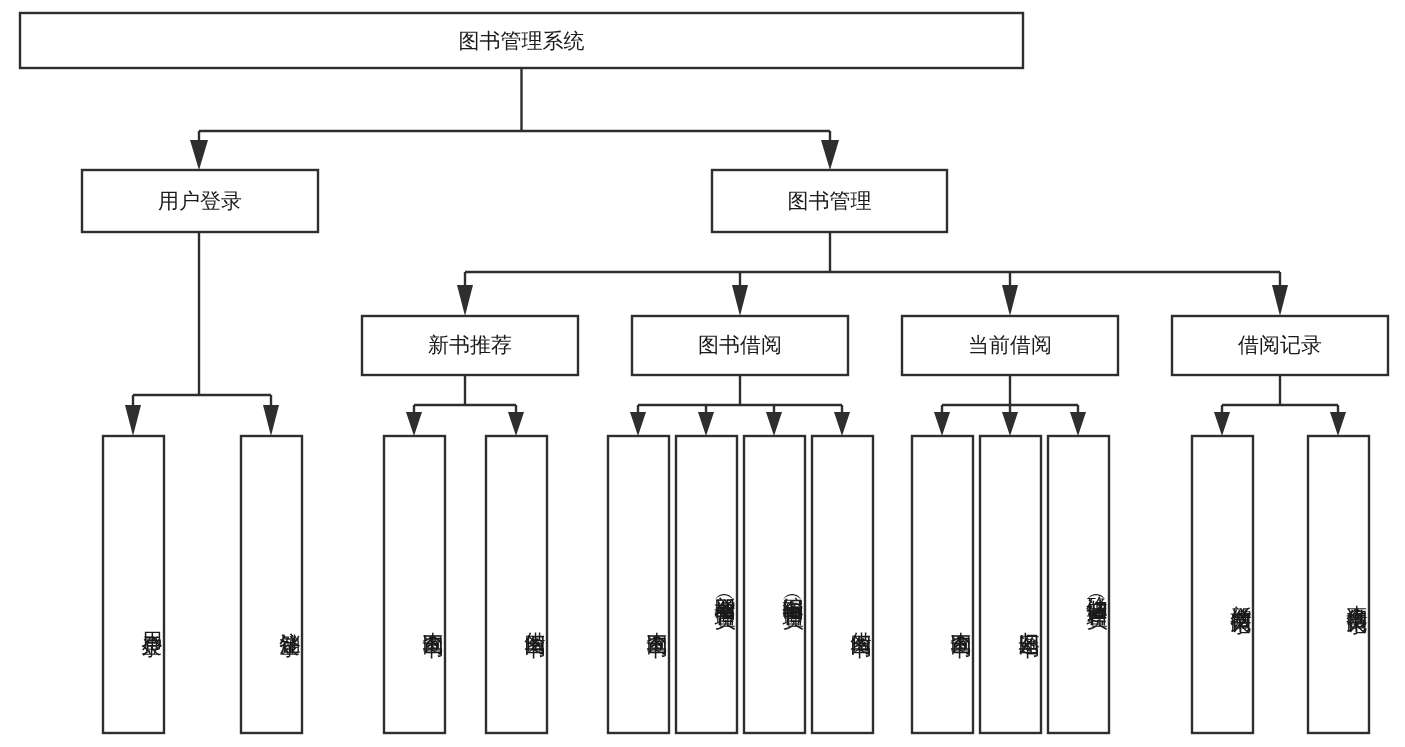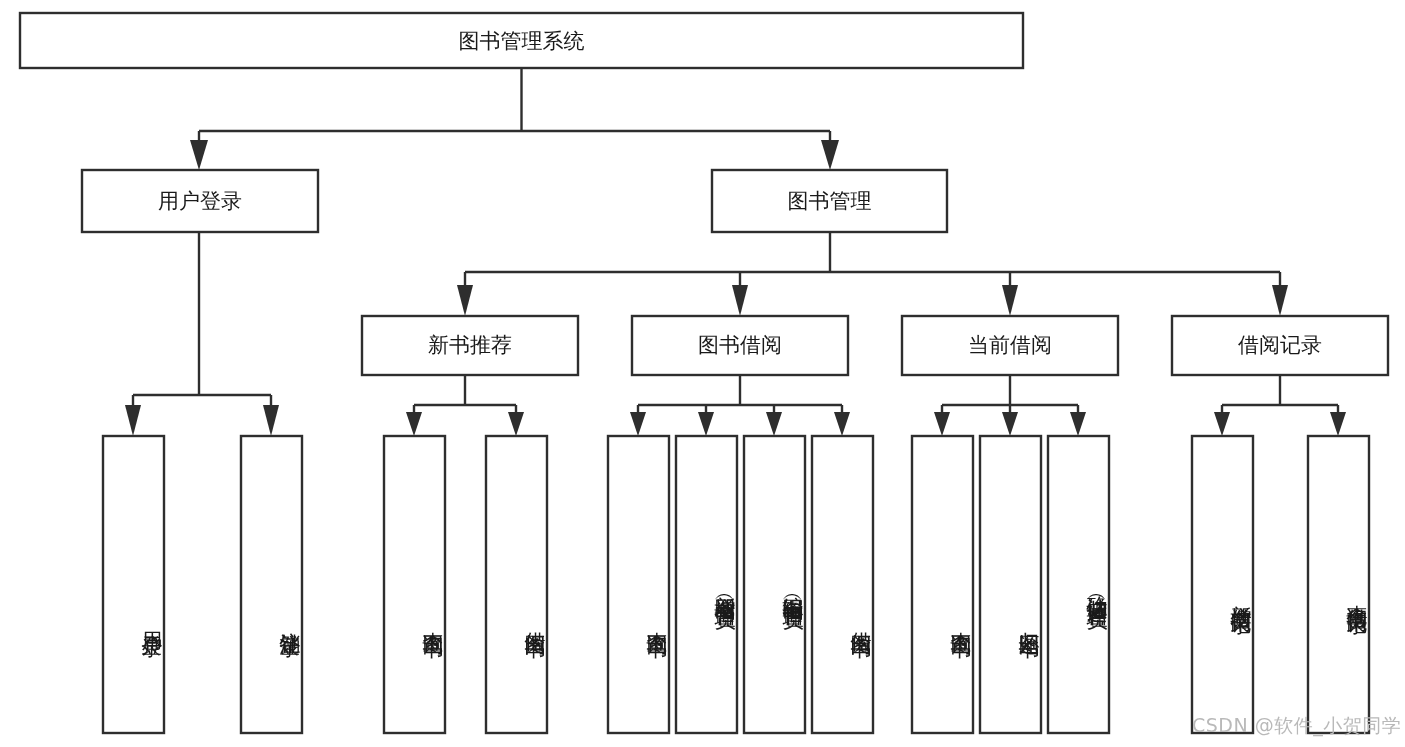--- a/index.html
+++ b/index.html
@@ -221,15 +221,14 @@
   <div class="node-label-v" style="left:744px; top:443px; width:61px; height:290px;">编辑图书（管理员）</div>
   <div class="node-label-v" style="left:812px; top:505px; width:61px; height:228px;">借阅图书</div>
 
   <div class="node-label-v" style="left:912px; top:505px; width:61px; height:228px;">查询图书</div>
   <div class="node-label-v" style="left:980px; top:505px; width:61px; height:228px;">归还图书</div>
   <div class="node-label-v" style="left:1048px; top:443px; width:61px; height:290px;">确认归还（管理员）</div>
 
   <div class="node-label-v" style="left:1192px; top:455px; width:61px; height:278px;">新增借阅记录</div>
   <div class="node-label-v" style="left:1308px; top:455px; width:61px; height:278px;">查询借阅记录</div>
 
-  <div class="watermark" style="left:1192px; top:713px;">CSDN @软件_小贺同学</div>
 
 </div>
 
 </body></html>

